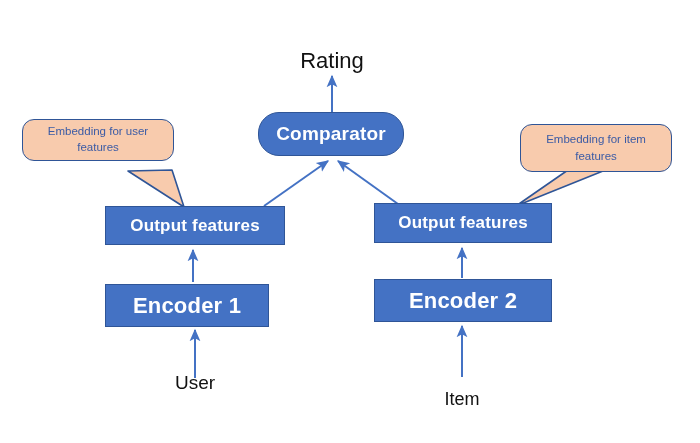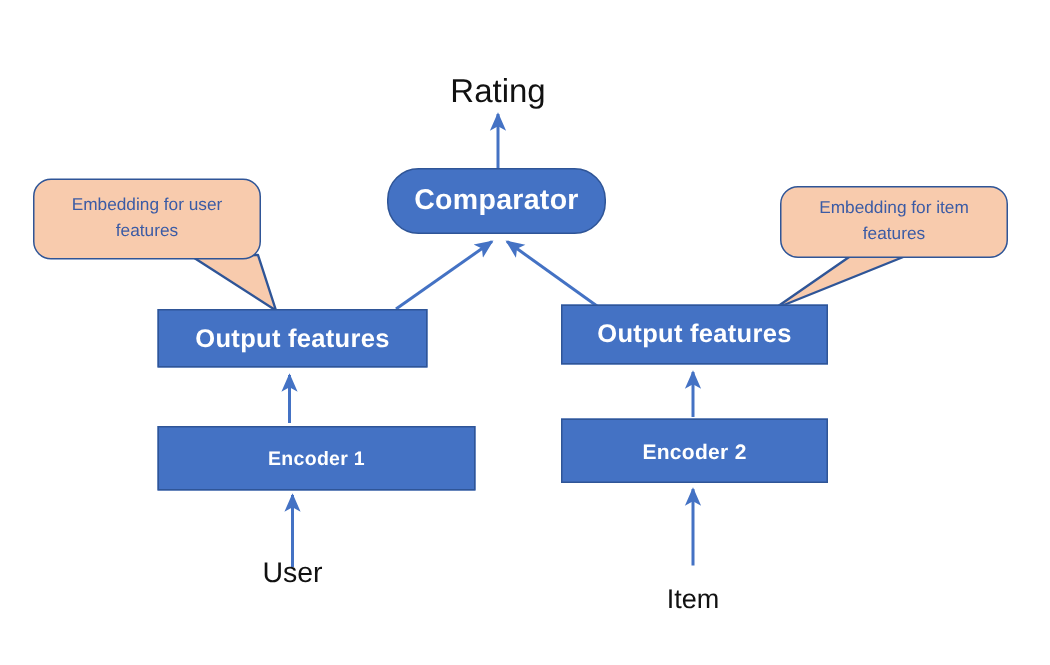--- a/index.html
+++ b/index.html
@@ -72,31 +72,31 @@
     left: 105px; top: 206px; width: 180px; height: 39px;
     font-size: 17px;
   }
   
   #box-output-item {
     left: 374px; top: 203px; width: 178px; height: 40px;
     font-size: 17px;
   }
   
   #box-encoder-1 {
-    left: 105px; top: 284px; width: 212px; height: 43px;
-    font-size: 13px;
+    left: 105px; top: 284px; width: 164px; height: 43px;
+    font-size: 22px;
   }
   
   #box-encoder-2 {
     left: 374px; top: 279px; width: 178px; height: 43px;
-    font-size: 14px;
+    font-size: 22px;
   }
   
   #callout-user {
-    left: 22px; top: 119px; width: 152px; height: 54px;
+    left: 22px; top: 119px; width: 152px; height: 42px; align-items: flex-end;
   }
   #callout-item {
     left: 520px; top: 124px; width: 152px; height: 48px;
   }
   
   #label-rating {
     left: 0; top: 48px; width: 700px; font-size: 22px;
   }
   #label-rating span { position: relative; left: -18px; }
   #label-user {

